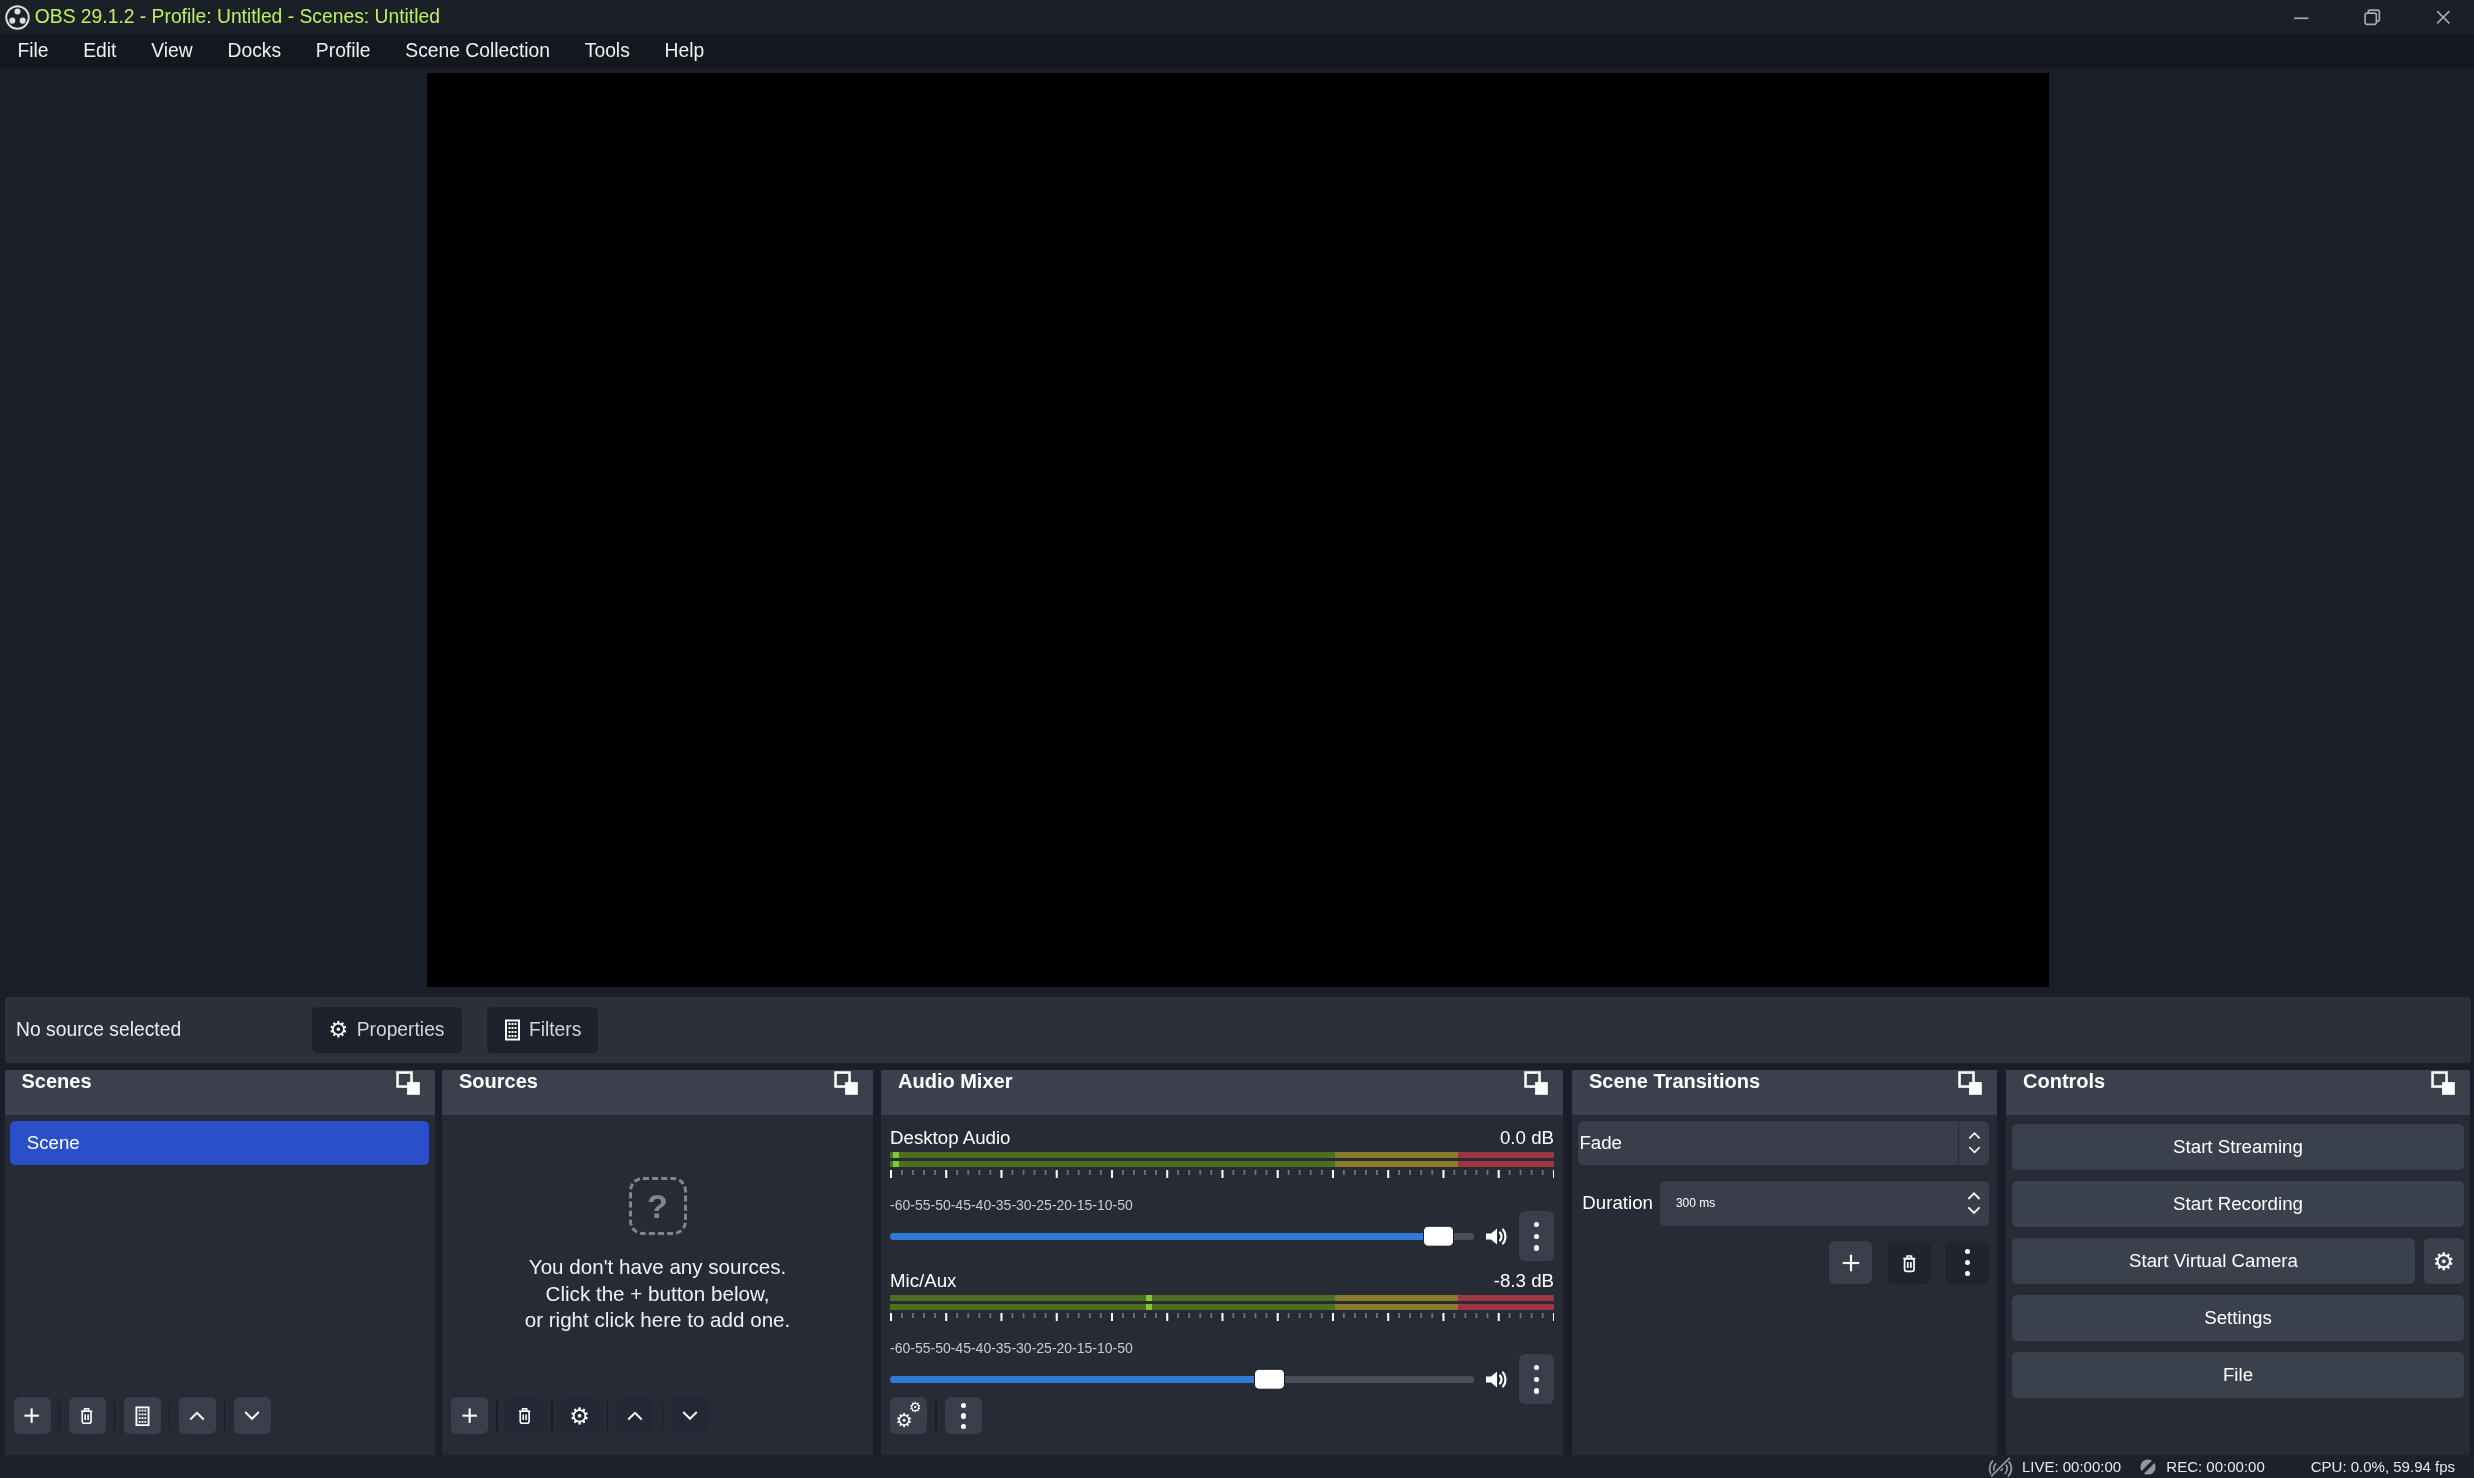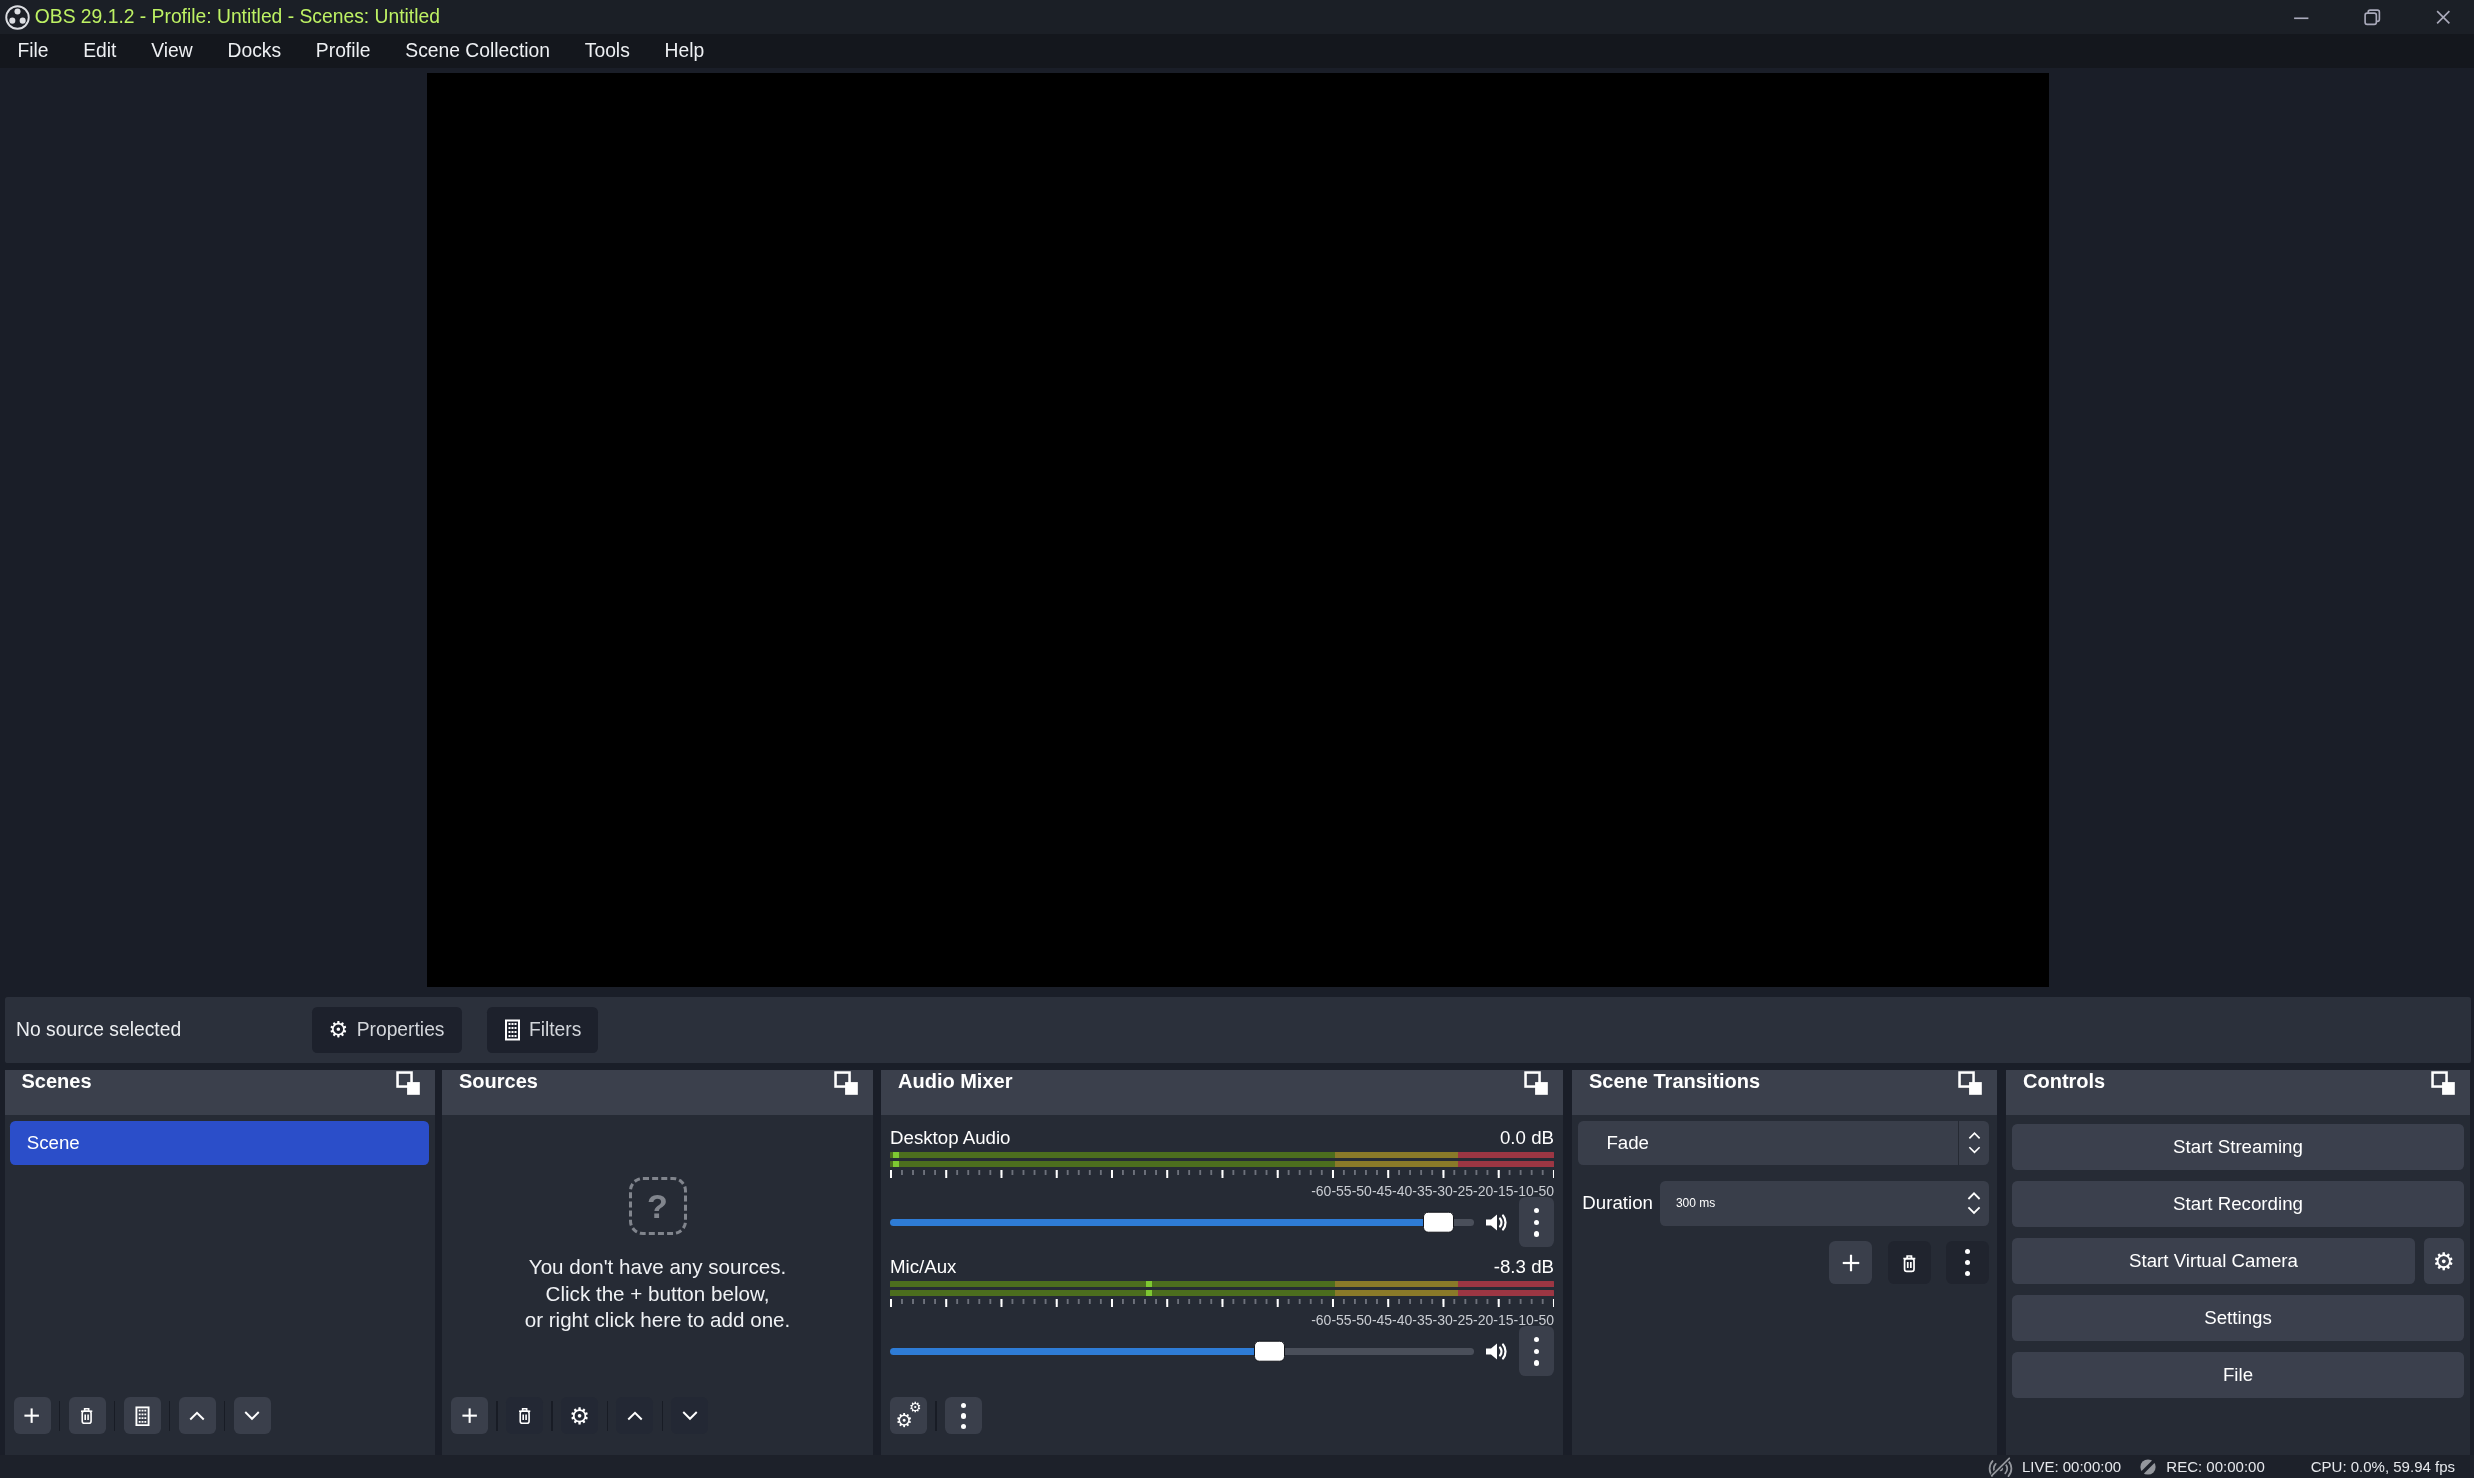--- a/index.html
+++ b/index.html
@@ -72,36 +72,36 @@
       var(--meter-red,#9c3643) 85.5% 100%); }
   .meter .peak { position:absolute; top:0; bottom:0; width:5.8px; left:calc(var(--peak,0%) - 2.6px);
                  background:var(--meter-peak,#7ec832); }
   .tickrow { height:7.7px;
     background-image:
       linear-gradient(to right,#ffffff 0 1.9px, transparent 1.9px),
       linear-gradient(to right,#6d717b 0 1.9px, transparent 1.9px);
     background-size: calc(100%/12) 7.7px, calc(100%/60) 4.5px;
     background-repeat:repeat-x;
     border-right:1.9px solid #fff; }
-  .scale-labels { display:flex; justify-content:flex-end; height:17px; font-size:14px; color:#c9ccd2; margin-top:5px; }
+  .scale-labels { display:flex; justify-content:flex-start; height:17px; font-size:14px; color:#c9ccd2; margin-top:19px; }
   .slider-row { display:flex; align-items:center; height:43px; margin-top:1.3px; }
   .vol-slider { position:relative; flex:1; height:7.7px; border-radius:3.9px; margin-right:10.3px;
     background:linear-gradient(to right, var(--accent,#2e7cd6) 0 var(--slider,50%), #4a4f5a var(--slider,50%) 100%); }
   .vol-handle { position:absolute; top:50%; transform:translateY(-50%); left:calc(var(--slider,50%) - 15.5px);
                 width:31px; height:20.6px; background:#fff; border:1.9px solid #14161c; border-radius:5.2px; }
   .speaker { flex:0 0 auto; margin-right:9px; }
   .kebab { width:35px; height:50px; border-radius:6.4px; background:#3a3f4b;
            display:flex; flex-direction:column; align-items:center; justify-content:center; gap:6.4px; }
   .kebab.small { height:37px; width:37px; gap:5.2px; }
   .kebab i { width:5.2px; height:5.2px; border-radius:50%; background:#fff; }
 
   
   .trans-body { padding:5.8px 7.7px 0 6.4px; }
   .select { height:44px; background:#393e4a; border-radius:5.2px; display:flex; align-items:center; font-size:18.7px; }
-  .select .sel-text { padding-left:28px; flex:1; }
+  .select .sel-text { padding-left:1px; flex:1; }
   .spin-col { width:31px; align-self:stretch; border-left:1.3px solid #262a33; display:flex; flex-direction:column;
               align-items:center; justify-content:center; gap:6.4px; }
   .duration-row { display:flex; align-items:center; margin-top:16px; }
   .duration-label { width:82px; padding-left:3.9px; font-size:18.7px; }
   .spinbox { flex:1; height:45px; background:#393e4a; border-radius:5.2px; display:flex; align-items:center; font-size:12px; }
   .spinbox .sel-text { padding-left:15.5px; flex:1; }
   .trans-buttons { display:flex; justify-content:flex-end; gap:15.5px; margin-top:15.5px; }
   .sqbtn { width:43px; height:43px; border-radius:6.4px; background:#20242e;
            display:flex; align-items:center; justify-content:center; }
   .sqbtn.lit { background:#3a3f4b; }

